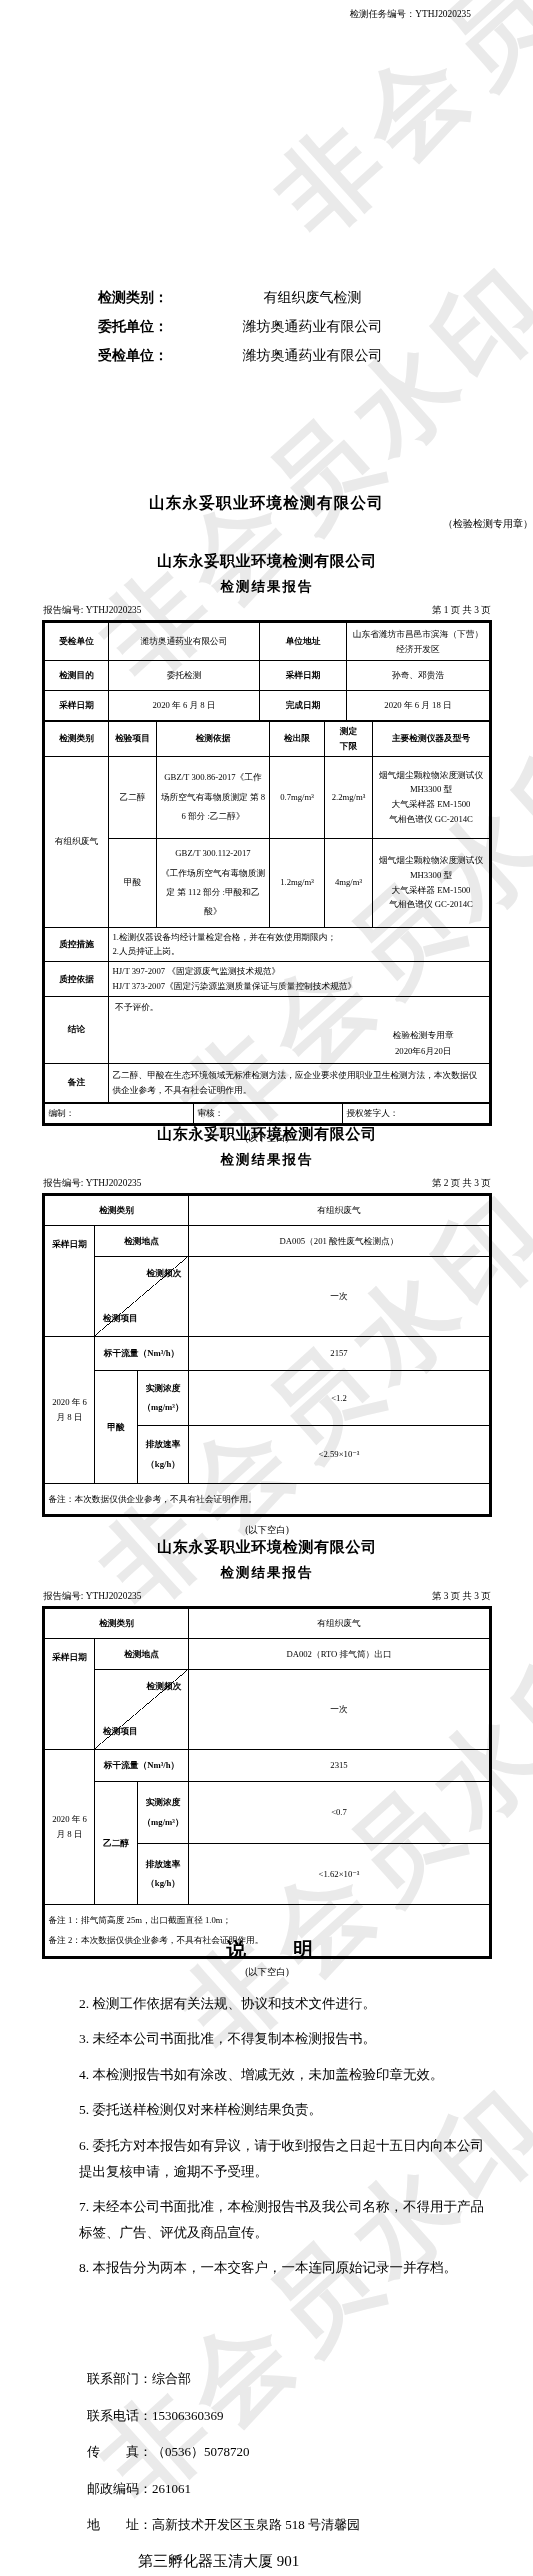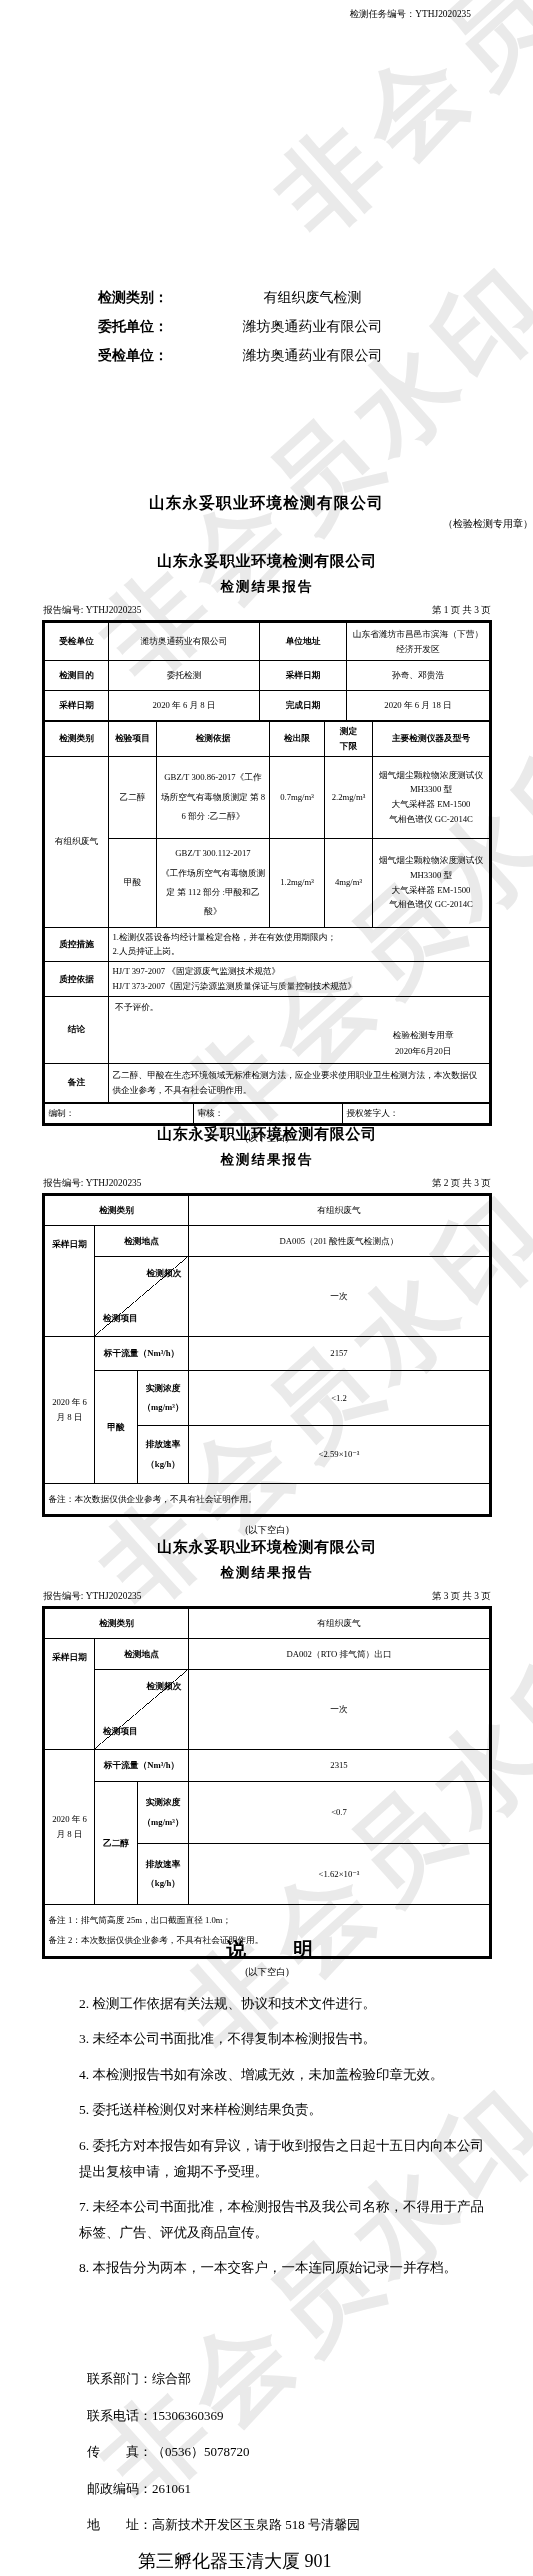--- a/index.html
+++ b/index.html
@@ -36,21 +36,21 @@
     background-image:linear-gradient(to bottom right,transparent calc(50% - 0.7px),#000 calc(50% - 0.7px),#000 50%,transparent 50%);}
   .diag-in .tr{position:absolute;top:9.4px;right:6.7px;font-weight:bold;}
   .diag-in .bl{position:absolute;bottom:10.8px;left:8px;font-weight:bold;}
   .blank{text-align:center;font-size:9.4px;margin-top:6.7px;}
   .notes{top:1936px;left:42px;width:450px;}
   .ntitle{text-align:center;font-size:19.5px;font-weight:bold;letter-spacing:2.7px;margin-bottom:28px;padding-left:8px;}
   .note-item{font-size:13.5px;line-height:26px;margin-bottom:9.4px;padding-left:37px;}
   .contact{top:2369px;left:87px;width:377px;}
   .c-row{display:flex;font-size:13px;line-height:19.5px;margin-bottom:17px;}
   .c-row .lbl{flex:none;}
-  .addr2{font-size:18px;line-height:19.5px;margin-left:51px;}
+  .addr2{font-size:15px;line-height:19.5px;margin-left:51px;}
 </style>
 </head>
 <body>
 
 <div class="sheet">
 
   <div class="wm" style="left:222px;top:-40px;">非会员水印</div>
   <div class="wm" style="left:47px;top:404px;">非会员水印</div>
   <div class="wm" style="left:128px;top:868px;">非会员水印</div>
   <div class="wm" style="left:47px;top:1332px;">非会员水印</div>

